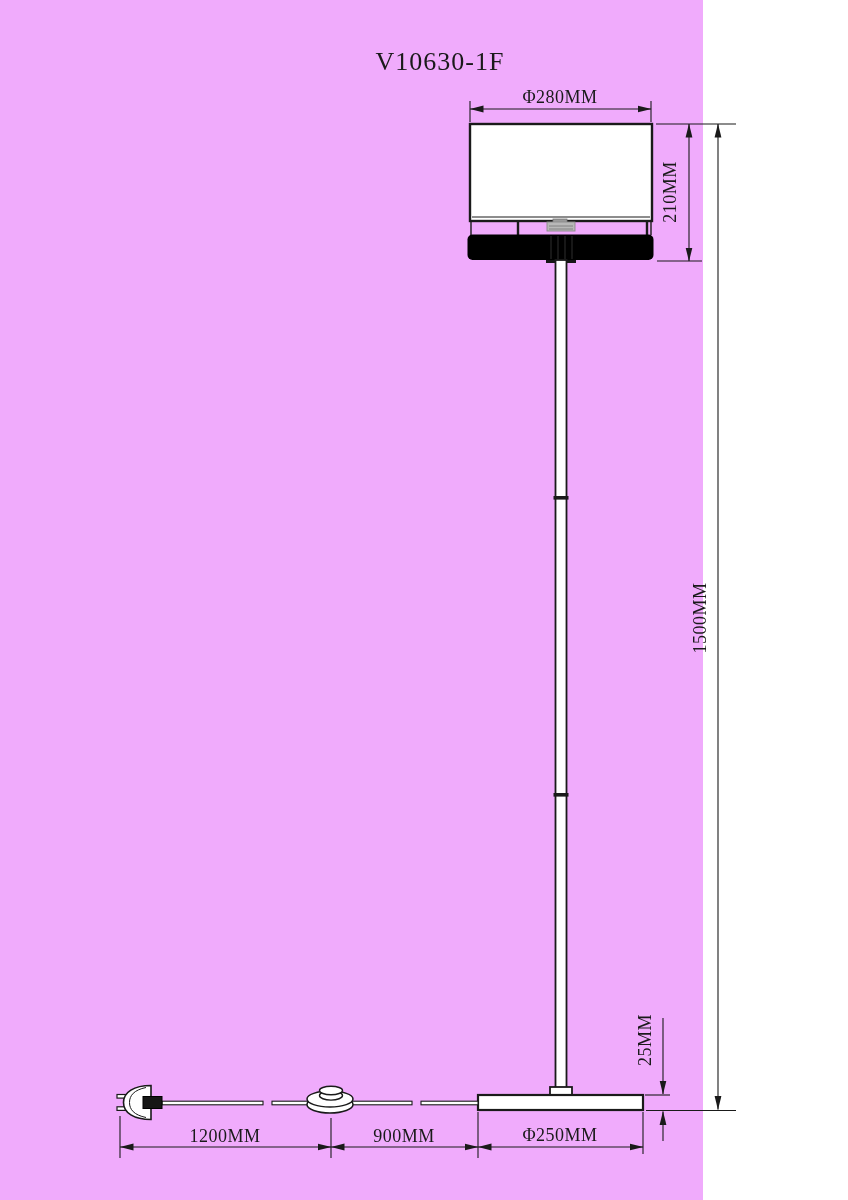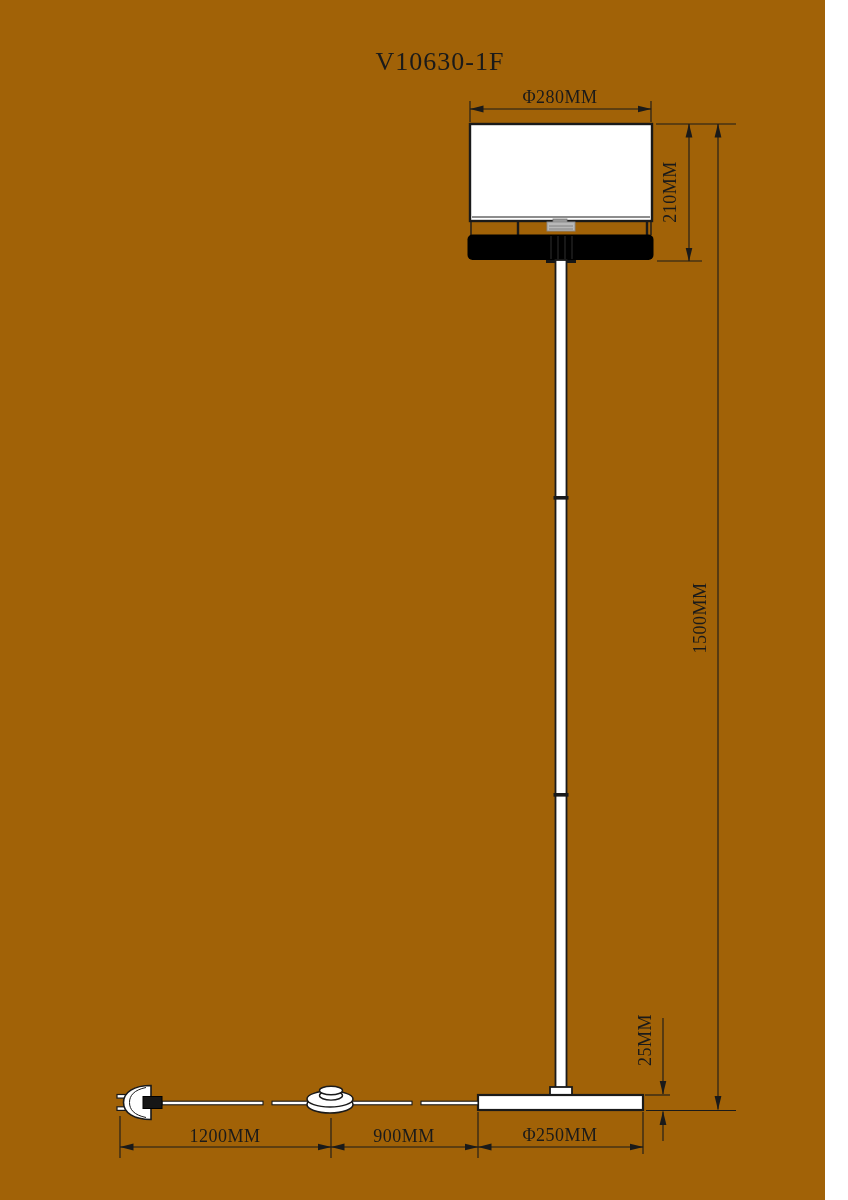--- a/index.html
+++ b/index.html
@@ -1,20 +1,20 @@
 <!DOCTYPE html>
 <html><head>
 <meta charset="utf-8">
 <style>
   html, body { margin: 0; padding: 0; background: #ffffff; }
   .canvas {
     position: relative;
-    width: 825px;
+    width: 703px;
     height: 1200px;
-    background: #a16207;
+    background: #f0abfc;
     font-family: "Liberation Serif", serif;
   }
   svg { display: block; }
   text {
     font-family: "Liberation Serif", serif;
     fill: #1a1a1a;
   }
   .dim-label { font-size: 18px; letter-spacing: 0.5px; }
   .title-label { font-size: 26px; letter-spacing: 1px; }
 </style>

